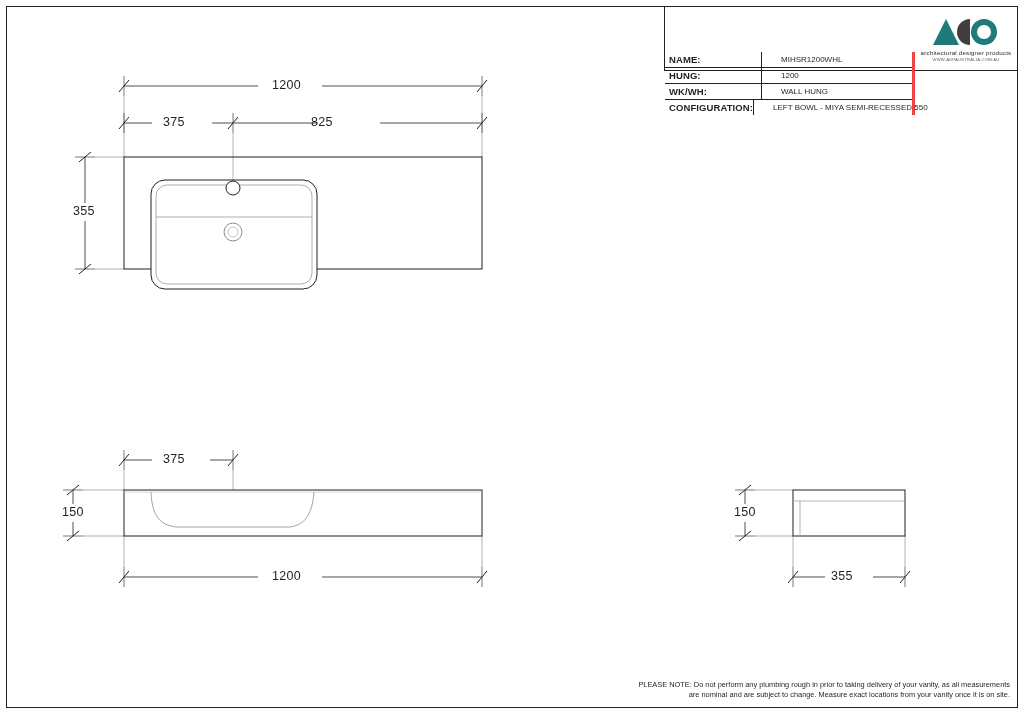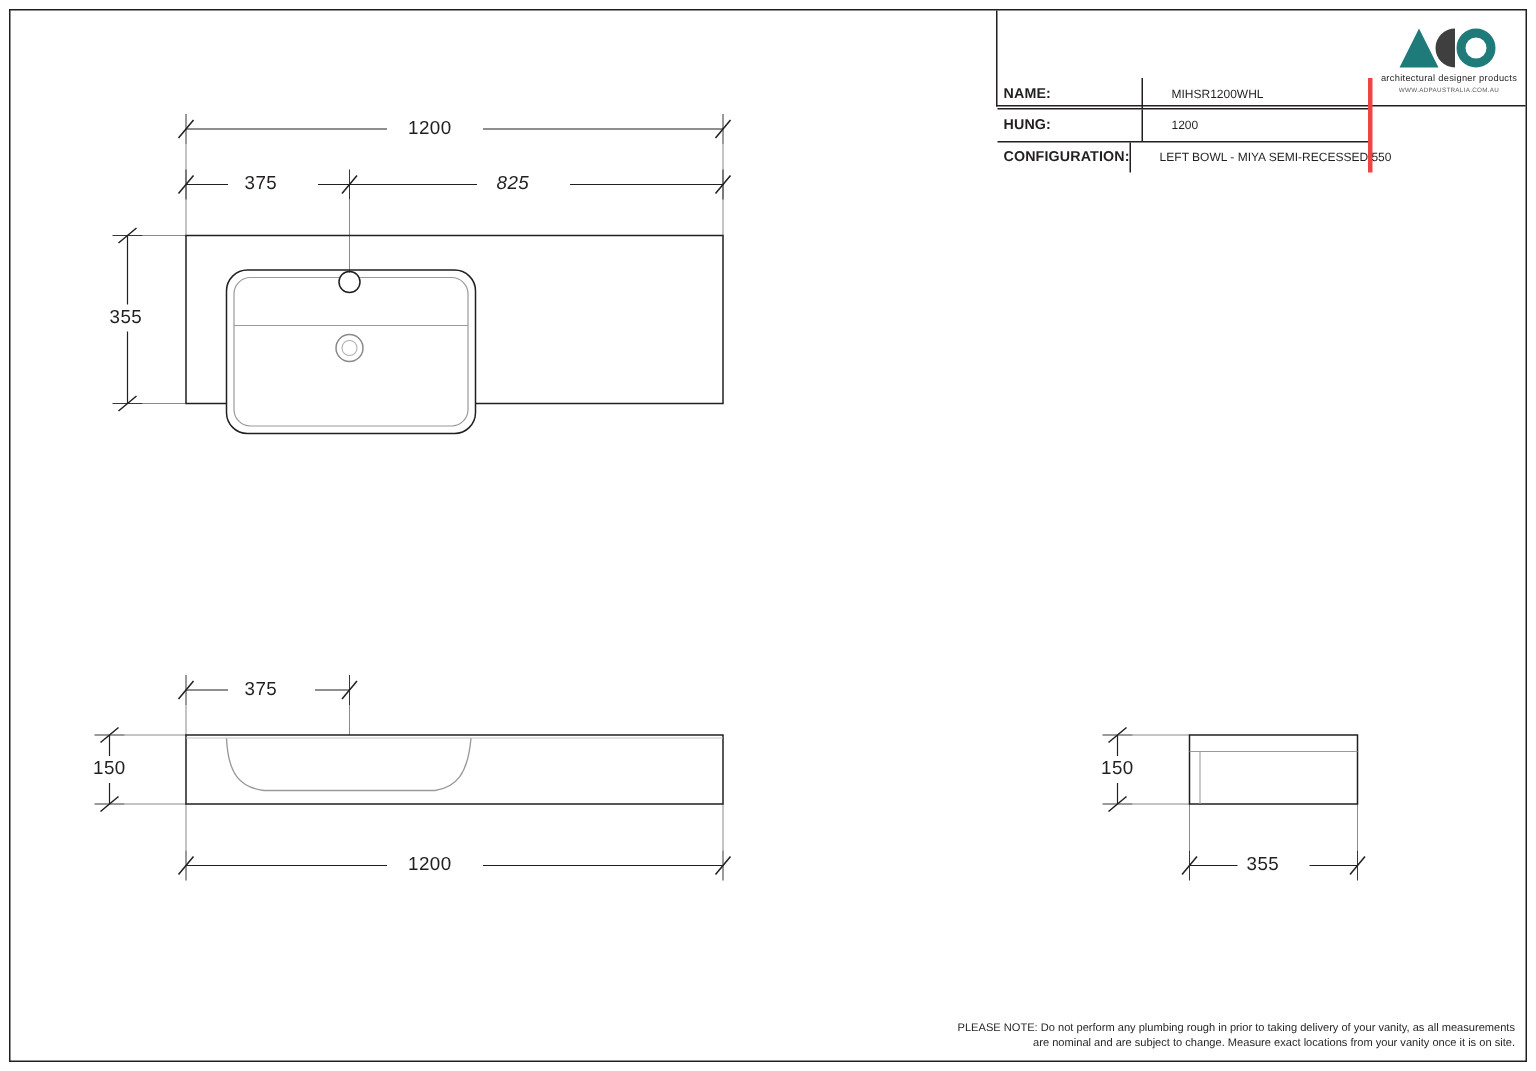--- a/index.html
+++ b/index.html
@@ -280,39 +280,43 @@
       <line x1="793" y1="567" x2="793" y2="587" stroke="#231f20" stroke-width="0.6"></line>
       <line x1="905" y1="567" x2="905" y2="587" stroke="#231f20" stroke-width="0.6"></line>
       <line x1="793" y1="536" x2="793" y2="567" stroke="#231f20" stroke-width="0.35"></line>
       <line x1="905" y1="536" x2="905" y2="567" stroke="#231f20" stroke-width="0.35"></line>
       <rect x="825" y="569" width="48" height="16" fill="#ffffff"></rect>
     </g>
   </svg>
 
   <div class="dimlabel" style="left:272px; top:78px;">1200</div>
   <div class="dimlabel" style="left:163px; top:115px;">375</div>
-  <div class="dimlabel" style="left:331px; top:115px;font-style:italic;">825</div>
+  <div class="dimlabel" style="left:311px; top:115px;">825</div>
   <div class="dimlabel" style="left:73px; top:204px;">355</div>
 
   <div class="dimlabel" style="left:163px; top:452px;">375</div>
   <div class="dimlabel" style="left:62px; top:505px;">150</div>
   <div class="dimlabel" style="left:272px; top:569px;">1200</div>
 
   <div class="dimlabel" style="left:734px; top:505px;">150</div>
   <div class="dimlabel" style="left:831px; top:569px;">355</div>
 
   <div class="titleblock">
     <div class="tb-table">
       <div class="tb-row">
         <div class="tb-key">NAME:</div>
         <div class="tb-val">MIHSR1200WHL</div>
       </div>
       <div class="tb-row">
         <div class="tb-key">HUNG:</div>
         <div class="tb-val">1200</div>
+      </div>
+      <div class="tb-row">
+        <div class="tb-key">WK/WH:</div>
+        <div class="tb-val">WALL HUNG</div>
       </div>
       <div class="tb-row">
         <div class="tb-key">CONFIGURATION:</div>
         <div class="tb-val">LEFT BOWL - MIYA SEMI-RECESSED 550</div>
       </div>
     </div>
     <div class="tb-logo">
       <div class="logo-marks">
         <div class="logo-tri"></div>
         <div class="logo-half"></div>

